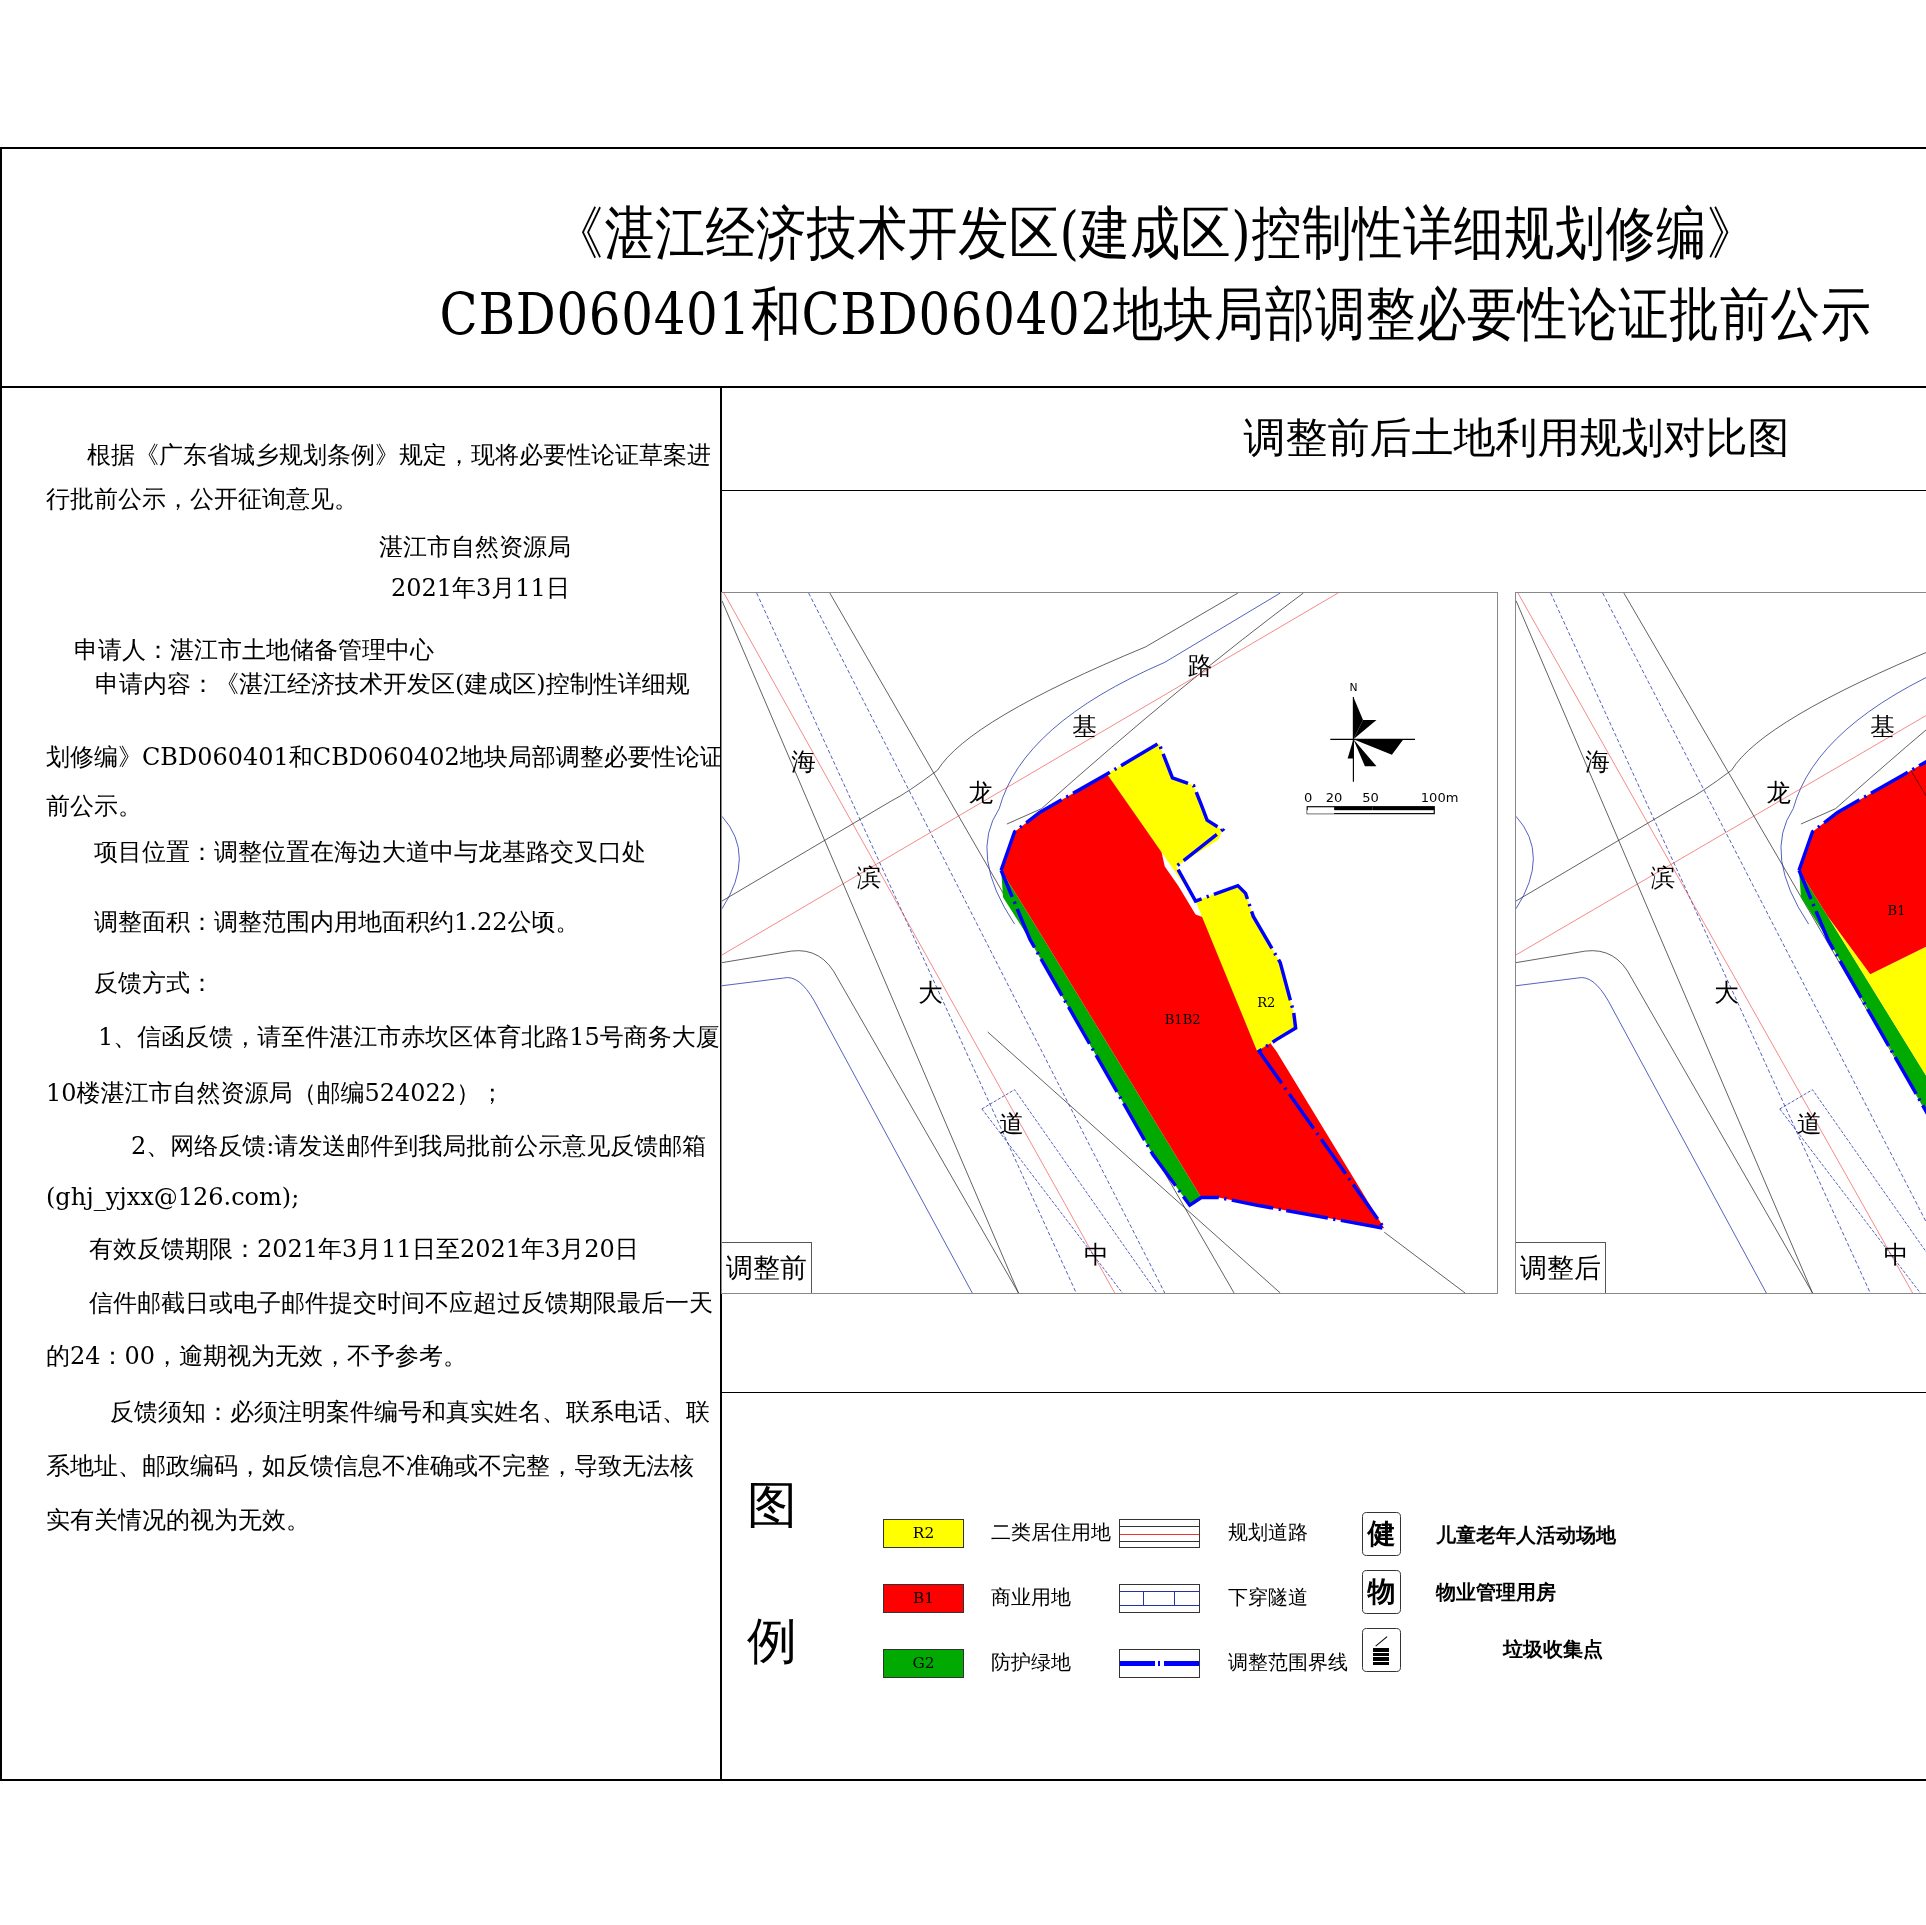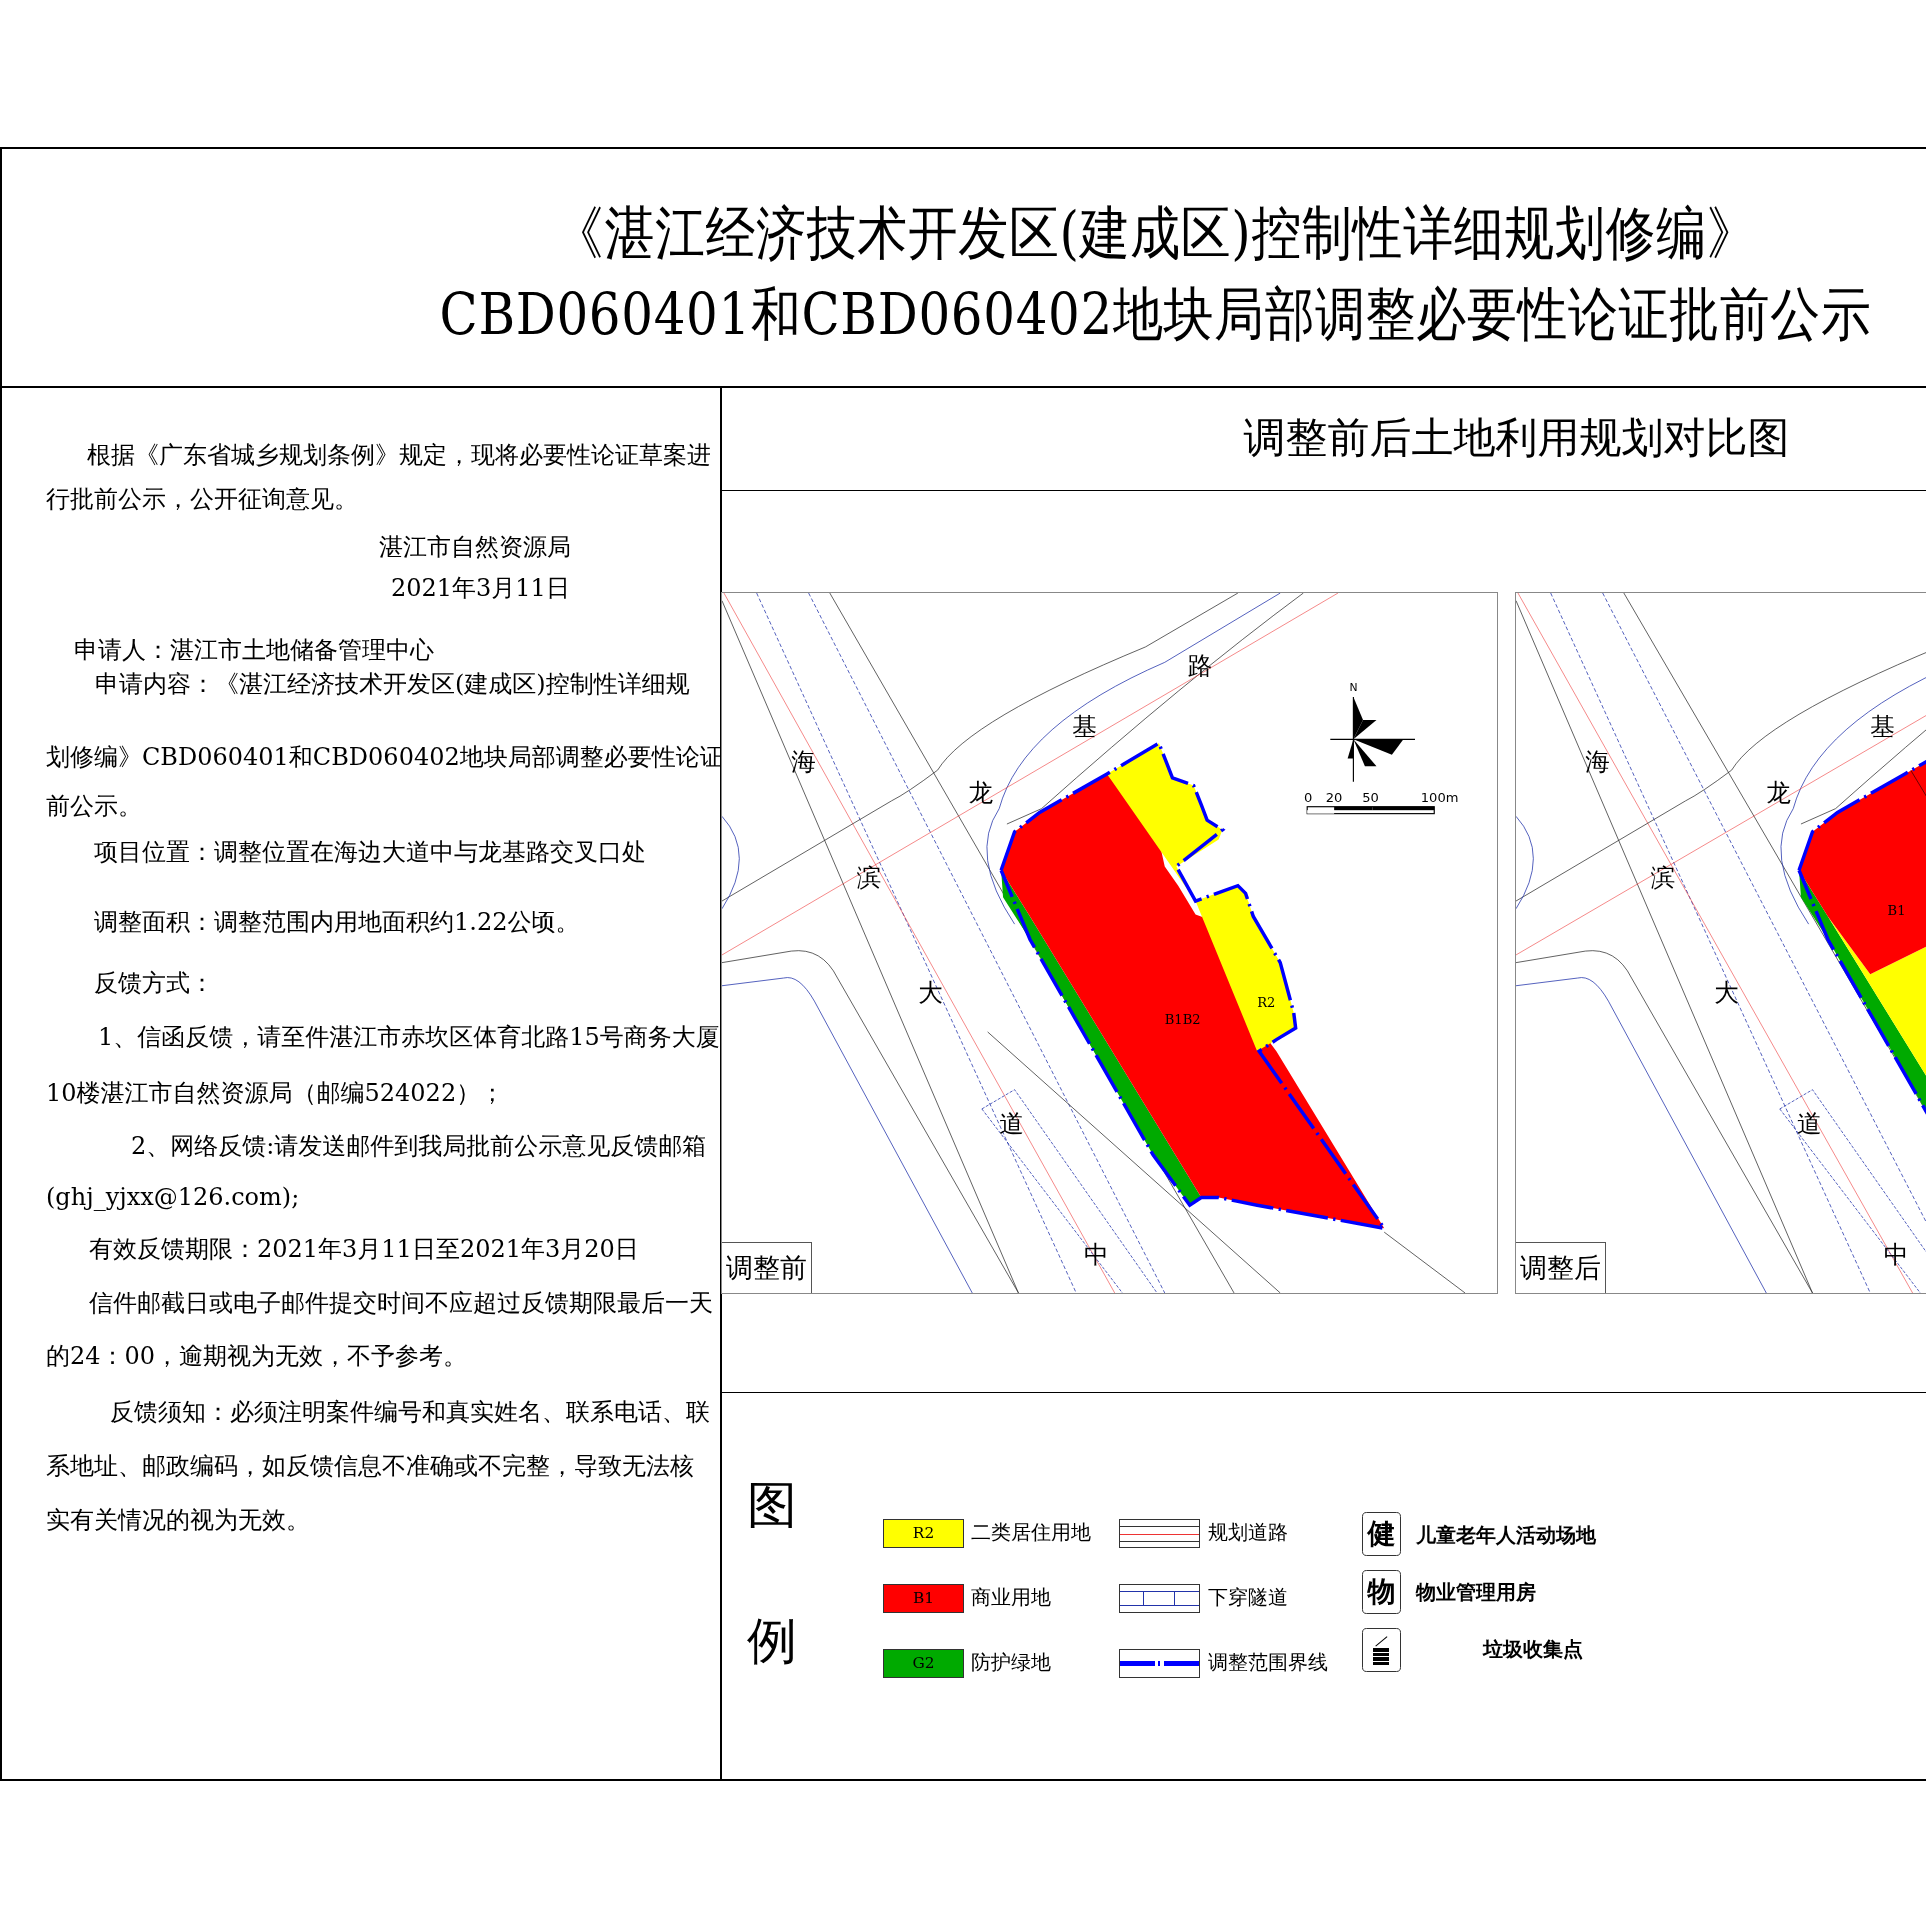--- a/index.html
+++ b/index.html
@@ -9,21 +9,21 @@
   .vline{position:absolute;width:1.5px;background:#000;}
   .title-line{position:absolute;left:0;width:2311px;text-align:center;font-size:58px;line-height:62px;letter-spacing:0.8px;transform:scaleX(0.86);transform-origin:center;}
   .notice{position:absolute;left:0;width:721px;font-size:24px;line-height:24px;}
   .notice p{position:absolute;margin:0;white-space:nowrap;}
   .map-title{position:absolute;left:721px;width:1591px;top:386px;height:104px;border-bottom:1.5px solid #000;text-align:center;font-size:42px;line-height:104px;}
   .map-panel{position:absolute;top:592px;height:700px;border:1.2px solid #888;background:#fff;overflow:hidden;}
   .map-panel svg{position:absolute;left:0;top:0;}
   .map-label{position:absolute;left:0;bottom:0;width:89px;height:50px;border-top:1.2px solid #555;border-right:1.2px solid #555;font-size:27px;line-height:50px;text-align:center;background:#fff;}
   .legend-title{position:absolute;font-size:50px;left:747px;}
   .sw{position:absolute;width:79px;height:27px;border:1.2px solid #333;text-align:center;font-size:15.4px;line-height:27px;}
-  .lg-txt{position:absolute;font-size:20px;line-height:27px;white-space:nowrap;font-family:"DejaVu Sans","Liberation Sans",sans-serif;}
+  .lg-txt{position:absolute;font-size:20px;line-height:27px;white-space:nowrap;font-family:"DejaVu Sans","Liberation Sans",sans-serif;margin-left:20px;}
   .ic{position:absolute;width:37px;height:42px;border:1.2px solid #333;border-radius:4.6px;font-size:28px;line-height:42px;text-align:center;font-weight:bold;font-family:"DejaVu Sans",sans-serif;}
 </style>
 </head>
 <body>
 
 <div class="hline" style="left:0;top:147px;width:2311px;"></div>
 <div class="hline" style="left:0;top:386px;width:2311px;"></div>
 <div class="hline" style="left:0;top:1779px;width:2311px;"></div>
 <div class="vline" style="left:0;top:147px;height:1634px;"></div>
 

